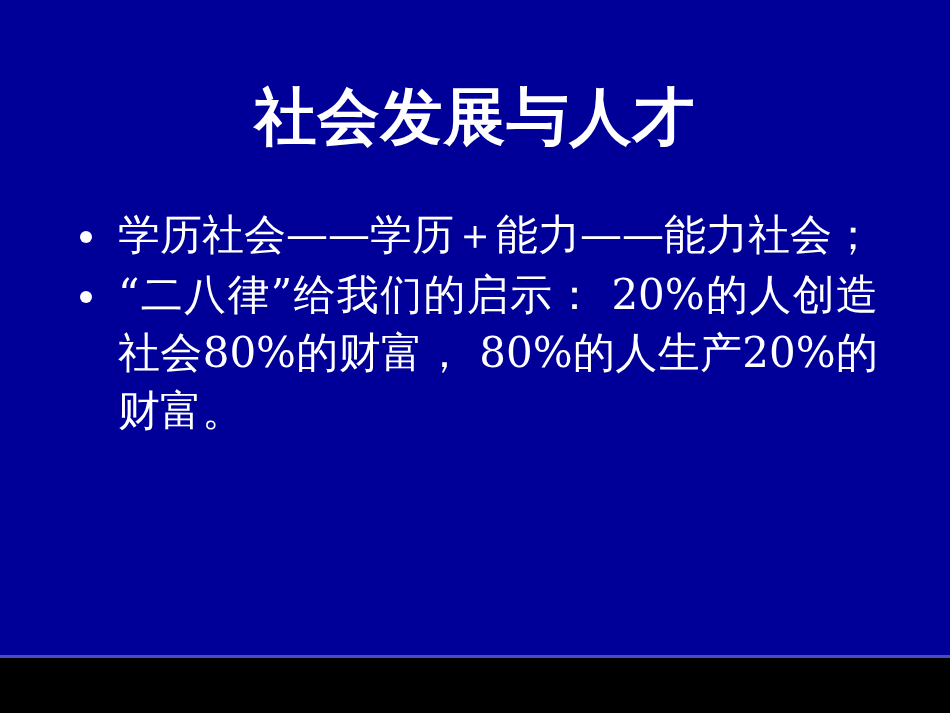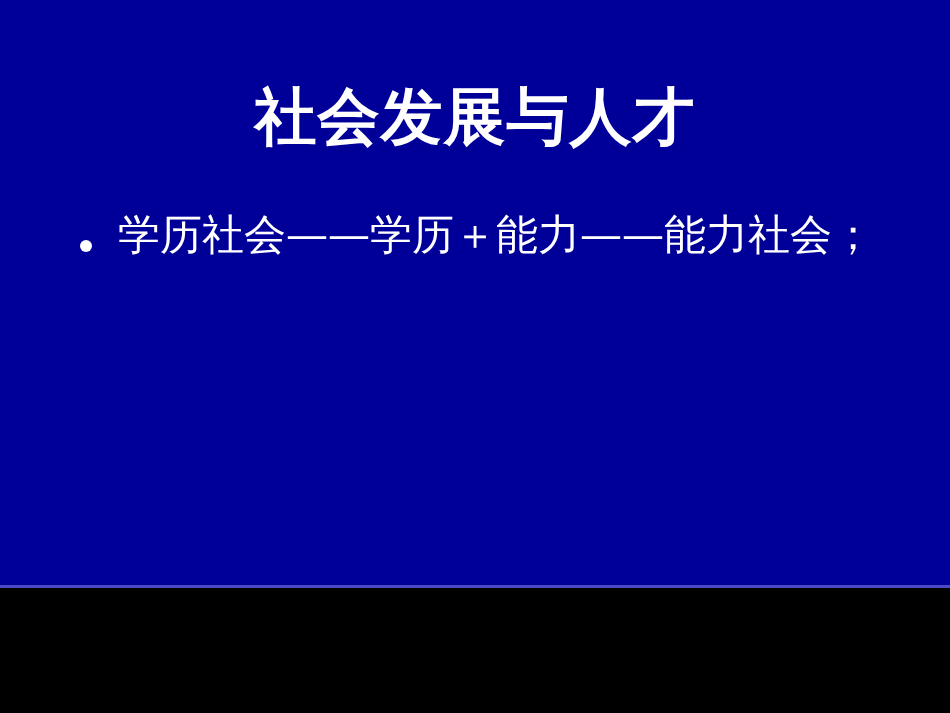--- a/index.html
+++ b/index.html
@@ -4,21 +4,21 @@
 <title>社会发展与人才</title>
 <style>
   html, body {
     margin: 0;
     padding: 0;
     background: #000000;
   }
   .slide {
     position: relative;
     width: 950px;
-    height: 588px;
+    height: 658px;
     background: #000099;
     overflow: hidden;
     box-sizing: border-box;
     font-family: "DejaVu Serif", "Liberation Serif", serif;
     -webkit-font-smoothing: antialiased;
   }
   .slide-bottom-rule {
     position: absolute;
     left: 0;
     right: 0;
@@ -44,21 +44,21 @@
     position: absolute;
     left: 72px;
     top: 206px;
     width: 806px;
     margin: 0;
     padding: 0;
     list-style: none;
   }
   .bullet-row {
     display: flex;
-    align-items: center;
+    align-items: flex-start;
     margin-bottom: 2px;
   }
   .bullet-marker {
     flex: 0 0 auto;
     width: 46px;
     padding-top: 22px;
     text-align: left;
   }
   .bullet-dot {
     display: inline-block;
@@ -90,18 +90,24 @@
   <ul class="body-list">
 
     <li class="bullet-row">
       <span class="bullet-marker">
         <span class="bullet-dot"></span>
       </span>
       <span class="bullet-text">学历社会——学历＋能力——能力社会；</span>
     </li>
 
 
+    <li class="bullet-row">
+      <span class="bullet-marker">
+        <span class="bullet-dot"></span>
+      </span>
+      <span class="bullet-text">“二八律”给我们的启示： 20%的人创造社会80%的财富， 80%的人生产20%的财富。</span>
+    </li>
 
   </ul>
 
   <div class="slide-bottom-rule"></div>
 
 </div>
 
 </body></html>

